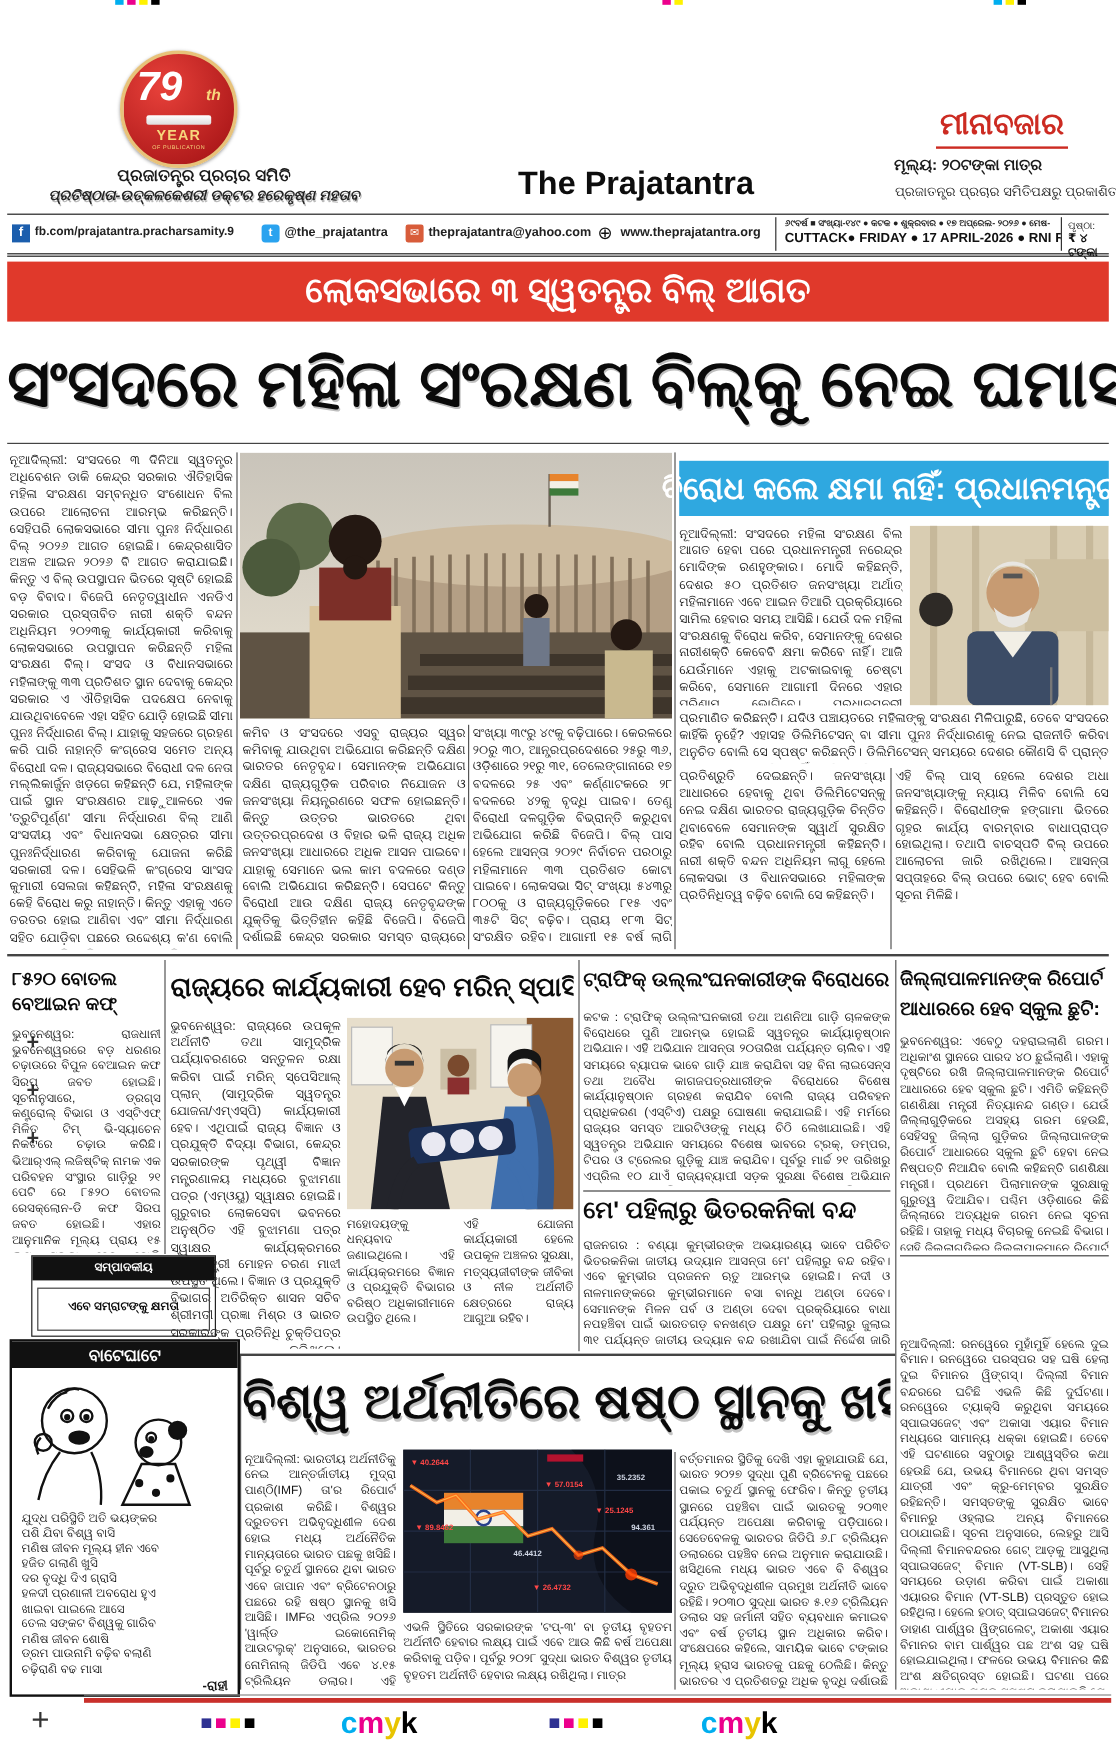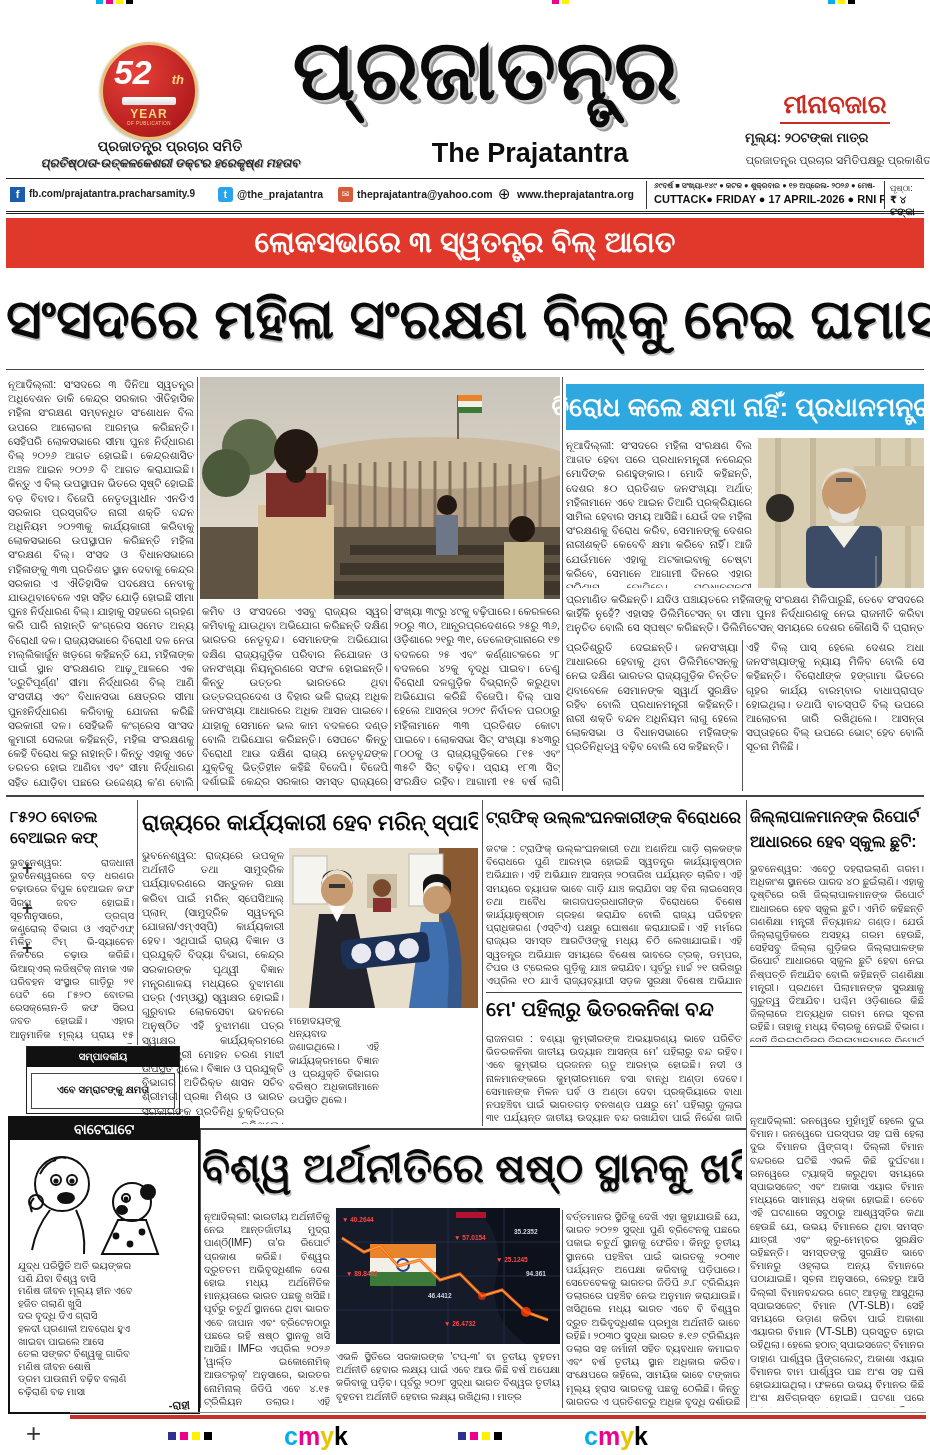--- a/index.html
+++ b/index.html
@@ -34,31 +34,30 @@
   <div class="abs" style="left:828px;top:0;display:flex;gap:3px;">
     <div style="width:7px;height:4px;background:#00aeef"></div>
       <div style="width:7px;height:4px;background:#fff200"></div>
       <div style="width:7px;height:4px;background:#000"></div>
   </div>
 
   <div class="abs" style="left:0;top:26px;width:930px;height:150px;">
 
     <div class="abs" style="left:100px;top:16px;width:92px;height:92px;border-radius:50%;background:radial-gradient(circle at 35% 30%,#e8413a,#9f0f12);border:3px solid #e7c27a;box-shadow:0 1px 3px rgba(0,0,0,.4);text-align:center;color:#fff;">
       <div style="font-size:34px;font-weight:bold;font-style:italic;margin-top:12px;line-height:30px;">
-        <span>52</span><span style="font-size:13px;color:#f7d67c;margin-left:20px;">th</span>
+        <span>79</span><span style="font-size:13px;color:#f7d67c;margin-left:20px;">th</span>
       </div>
       <div style="height:8px;background:linear-gradient(#fff,#ddd);width:54px;margin:2px auto;border-radius:2px;"></div>
       <div style="font-size:12px;font-weight:bold;color:#f7d67c;letter-spacing:1px;">YEAR</div>
       <div style="font-size:4.5px;color:#f7d67c;letter-spacing:.5px;">OF PUBLICATION</div>
     </div>
 
     <div class="abs" style="left:40px;top:112px;width:260px;text-align:center;font-size:14px;font-weight:bold;color:#1a1a1a;">ପ୍ରଜାତନ୍ତ୍ର ପ୍ରଚାର ସମିତି</div>
     <div class="abs" style="left:20px;top:130px;width:300px;text-align:center;font-size:12px;font-weight:bold;font-style:italic;color:#222;text-shadow:1px 1px 0 #bbb;">ପ୍ରତିଷ୍ଠାତା-ଉତ୍କଳକେଶରୀ ଡକ୍ଟର ହରେକୃଷ୍ଣ ମହତାବ</div>
 
-    <div class="abs" style="left:255px;top:-4px;width:460px;text-align:center;font-size:84px;font-weight:900;color:#0a0a0a;white-space:nowrap;text-shadow:2px 2px 0 #cfcfcf,4px 4px 0 #9a9a9a;">ପ୍ରଜାତନ୍ତ୍ର</div>
     <div class="abs" style="left:400px;top:112px;width:260px;text-align:center;font-size:27px;font-weight:bold;color:#0d0d0d;">The Prajatantra</div>
 
     <div class="abs" style="left:745px;top:64px;width:180px;text-align:center;font-size:25px;font-weight:bold;color:#cc2b22;">ମୀନାବଜାର</div>
     <div class="abs" style="left:780px;top:96px;width:110px;height:2px;background:#cc2b22;"></div>
     <div class="abs" style="left:745px;top:104px;width:180px;text-align:left;font-size:13px;font-weight:bold;color:#1a1a1a;">ମୂଲ୍ୟ: ୨୦ଟଙ୍କା ମାତ୍ର</div>
     <div class="abs" style="left:735px;top:128px;width:196px;text-align:right;font-size:11px;color:#1a1a1a;">ପ୍ରଜାତନ୍ତ୍ର ପ୍ରଚାର ସମିତିପକ୍ଷରୁ ପ୍ରକାଶିତ</div>
   </div>
 
   <div class="abs" style="left:6px;top:178px;width:918px;height:32px;border-top:1px solid #222;border-bottom:3px double #222;display:flex;align-items:center;">
     <span class="abs" style="left:4px;top:8px;width:15px;height:15px;background:#1b5ead;color:#fff;font-weight:bold;font-size:11px;text-align:center;line-height:15px;">f</span>
@@ -218,20 +217,21 @@
         <rect x="52" y="88" width="88" height="30" rx="6" fill="#1c2f55"></rect>
         <circle cx="72" cy="103" r="10" fill="#e9e9f2"></circle>
           <circle cx="96" cy="103" r="10" fill="#e9e9f2"></circle>
           <circle cx="120" cy="103" r="10" fill="#e9e9f2"></circle>
       </g>
       <path d="M58 120 q-14 8 -20 40" stroke="#23242b" stroke-width="10" fill="none"></path>
       <path d="M136 120 q14 10 18 40" stroke="#3f6fae" stroke-width="10" fill="none"></path>
     </svg>
   </div>
   <div class="abs bt-sm" style="left:289px;top:1014px;width:90px;height:110px;">ମହୋଦୟଙ୍କୁ ଧନ୍ୟବାଦ ଜଣାଇଥିଲେ। ଏହି କାର୍ଯ୍ୟକ୍ରମରେ ବିଜ୍ଞାନ ଓ ପ୍ରଯୁକ୍ତି ବିଭାଗର ବରିଷ୍ଠ ଅଧିକାରୀମାନେ ଉପସ୍ଥିତ ଥିଲେ।</div>
+  <div class="abs bt-sm" style="left:386px;top:1014px;width:92px;height:110px;">ଏହି ଯୋଜନା କାର୍ଯ୍ୟକାରୀ ହେଲେ ଉପକୂଳ ଅଞ୍ଚଳର ସୁରକ୍ଷା, ମତ୍ସ୍ୟଜୀବୀଙ୍କ ଜୀବିକା ଓ ନୀଳ ଅର୍ଥନୀତି କ୍ଷେତ୍ରରେ ରାଜ୍ୟ ଆଗୁଆ ରହିବ।</div>
 
   <div class="abs hl" style="left:486px;top:808px;width:256px;height:28px;font-size:16.5px;white-space:nowrap;overflow:hidden;">ଟ୍ରାଫିକ୍ ଉଲ୍ଲଂଘନକାରୀଙ୍କ ବିରୋଧରେ ପୁଣି ଅଭିଯାନ</div>
   <div class="abs bt-sm" style="left:486px;top:842px;width:256px;height:146px;">କଟକ : ଟ୍ରାଫିକ୍ ଉଲ୍ଲଂଘନକାରୀ ତଥା ଅଣନିଆ ଗାଡ଼ି ଚାଳକଙ୍କ ବିରୋଧରେ ପୁଣି ଆରମ୍ଭ ହୋଇଛି ସ୍ୱତନ୍ତ୍ର କାର୍ଯ୍ୟାନୁଷ୍ଠାନ ଅଭିଯାନ। ଏହି ଅଭିଯାନ ଆସନ୍ତା ୨୦ତାରିଖ ପର୍ଯ୍ୟନ୍ତ ଚାଲିବ। ଏହି ସମୟରେ ବ୍ୟାପକ ଭାବେ ଗାଡ଼ି ଯାଞ୍ଚ କରାଯିବା ସହ ବିନା ଲାଇସେନ୍ସ ତଥା ଅବୈଧ କାଗଜପତ୍ରଧାରୀଙ୍କ ବିରୋଧରେ ବିଶେଷ କାର୍ଯ୍ୟାନୁଷ୍ଠାନ ଗ୍ରହଣ କରାଯିବ ବୋଲି ରାଜ୍ୟ ପରିବହନ ପ୍ରାଧିକରଣ (ଏସ୍‌ଟିଏ) ପକ୍ଷରୁ ଘୋଷଣା କରାଯାଇଛି। ଏହି ମର୍ମରେ ରାଜ୍ୟର ସମସ୍ତ ଆରଟିଓଙ୍କୁ ମଧ୍ୟ ଚିଠି ଲେଖାଯାଇଛି। ଏହି ସ୍ୱତନ୍ତ୍ର ଅଭିଯାନ ସମୟରେ ବିଶେଷ ଭାବରେ ଟ୍ରକ୍, ଡମ୍ପର, ଟିପର ଓ ଟ୍ରେଲର ଗୁଡ଼ିକୁ ଯାଞ୍ଚ କରାଯିବ। ପୂର୍ବରୁ ମାର୍ଚ୍ଚ ୨୧ ତାରିଖରୁ ଏପ୍ରିଲ ୧୦ ଯାଏଁ ରାଜ୍ୟବ୍ୟାପୀ ସଡ଼କ ସୁରକ୍ଷା ବିଶେଷ ଅଭିଯାନ କରାଯାଇଥିଲା। ଏହି ସମୟରେ ଅନେକ ସଂଖ୍ୟାରେ ଗାଡ଼ି ଚାଳକ ଡ୍ରାଇଭିଂ ଲାଇସେନ୍ସ ବିନା ଗାଡ଼ି ଚଳାଉଥିବା ଦେଖିବାକୁ ମିଳିଥିଲା। ଏହିସବୁ ଅନେକେ ହାଲୁକା ଯାନ ଲାଇସେନ୍ସରେ ଭାରୀଯାନ ମଧ୍ୟ ଚଳାଉଥିଲେ। ଏଭଳି ଲାଇସେନ୍ସଧାରୀଙ୍କ ବିରୋଧରେ କଠୋର କାର୍ଯ୍ୟାନୁଷ୍ଠାନ ଗ୍ରହଣ କରାଯାଇଥିଲା। ସଡ଼କ ଦୁର୍ଘଟଣା ପାଇଁ ଏମାନେ ମୁଖ୍ୟ କାରଣ ସାଜିଥିଲେ। ଏହାକୁ ଦୃଷ୍ଟିରେ ରଖି ପୁଣି ଥରେ ଟ୍ରାଫିକ୍ ଧରପଗଡ଼ ଅଭିଯାନ ଆରମ୍ଭ ହୋଇଥିବା ଏସ୍‌ଟିଏ ପକ୍ଷରୁ ସୂଚନା ଦିଆଯାଇଛି।</div>
   <div class="hrule" style="left:486px;top:992px;width:256px;"></div>
   <div class="abs hl" style="left:486px;top:998px;width:256px;height:30px;font-size:20px;white-space:nowrap;overflow:hidden;">ମେ' ପହିଲାରୁ ଭିତରକନିକା ବନ୍ଦ</div>
   <div class="abs bt-sm" style="left:486px;top:1032px;width:256px;height:92px;">ରାଜନଗର : ବଣ୍ୟା କୁମ୍ଭୀରଙ୍କ ଅଭୟାରଣ୍ୟ ଭାବେ ପରିଚିତ ଭିତରକନିକା ଜାତୀୟ ଉଦ୍ୟାନ ଆସନ୍ତା ମେ' ପହିଲାରୁ ବନ୍ଦ ରହିବ। ଏବେ କୁମ୍ଭୀର ପ୍ରଜନନ ଋତୁ ଆରମ୍ଭ ହୋଇଛି। ନଦୀ ଓ ନାଳମାନଙ୍କରେ କୁମ୍ଭୀରମାନେ ବସା ବାନ୍ଧି ଅଣ୍ଡା ଦେବେ। ସେମାନଙ୍କ ମିଳନ ପର୍ବ ଓ ଅଣ୍ଡା ଦେବା ପ୍ରକ୍ରିୟାରେ ବାଧା ନପହଞ୍ଚିବା ପାଇଁ ଭାରତଗଡ଼ ବନଖଣ୍ଡ ପକ୍ଷରୁ ମେ' ପହିଲାରୁ ଜୁଲାଇ ୩୧ ପର୍ଯ୍ୟନ୍ତ ଜାତୀୟ ଉଦ୍ୟାନ ବନ୍ଦ ରଖାଯିବା ପାଇଁ ନିର୍ଦ୍ଦେଶ ଜାରି ହୋଇଛି। ପ୍ରକାଶଯୋଗ୍ୟ, ମା' କୁମ୍ଭୀର ଅଣ୍ଡା ଦେଇ ସାରିବା ପରେ ଅଣ୍ଡାକୁ ସୁରକ୍ଷା ଦେବା ପାଇଁ ପାଖରେ ଜଗି ରହିଥାଏ। ଏହି ସମୟରେ ସେ ହିଂସ୍ର ହୋଇ ଉଠିଥାଏ। ତେଣୁ ଏହି ସମୟ ମଧ୍ୟରେ ପର୍ଯ୍ୟଟକମାନଙ୍କୁ ଭିତରକନିକା ଜାତୀୟ ଉଦ୍ୟାନକୁ ନଯିବା ପାଇଁ ବାରଣ କରାଯାଇଛି।</div>
 
   <div class="abs hl" style="left:750px;top:804px;width:174px;height:52px;font-size:16px;line-height:25px;overflow:hidden;">ଜିଲ୍ଲାପାଳମାନଙ୍କ ରିପୋର୍ଟ ଆଧାରରେ ହେବ ସ୍କୁଲ ଛୁଟି: ଗଣଶିକ୍ଷାମନ୍ତ୍ରୀ</div>
   <div class="abs bt-sm" style="left:750px;top:862px;width:174px;height:180px;">ଭୁବନେଶ୍ୱର: ଏବେଠୁ ଦହରାଇଲାଣି ଗରମ। ଅଧିକାଂଶ ସ୍ଥାନରେ ପାରଦ ୪୦ ଛୁଇଁଲାଣି। ଏହାକୁ ଦୃଷ୍ଟିରେ ରଖି ଜିଲ୍ଲାପାଳମାନଙ୍କ ରିପୋର୍ଟ ଆଧାରରେ ହେବ ସ୍କୁଲ ଛୁଟି। ଏମିତି କହିଛନ୍ତି ଗଣଶିକ୍ଷା ମନ୍ତ୍ରୀ ନିତ୍ୟାନନ୍ଦ ଗଣ୍ଡ। ଯେଉଁ ଜିଲ୍ଲାଗୁଡ଼ିକରେ ଅସହ୍ୟ ଗରମ ହେଉଛି, ସେହିସବୁ ଜିଲ୍ଲା ଗୁଡ଼ିକର ଜିଲ୍ଲାପାଳଙ୍କ ରିପୋର୍ଟ ଆଧାରରେ ସ୍କୁଲ ଛୁଟି ହେବା ନେଇ ନିଷ୍ପତ୍ତି ନିଆଯିବ ବୋଲି କହିଛନ୍ତି ଗଣଶିକ୍ଷା ମନ୍ତ୍ରୀ। ପ୍ରଥମେ ପିଲାମାନଙ୍କ ସୁରକ୍ଷାକୁ ଗୁରୁତ୍ୱ ଦିଆଯିବ। ପଶ୍ଚିମ ଓଡ଼ିଶାରେ କିଛି ଜିଲ୍ଲାରେ ଅତ୍ୟଧିକ ଗରମ ନେଇ ସୂଚନା ରହିଛି। ତାହାକୁ ମଧ୍ୟ ବିଚାରକୁ ନେଇଛି ବିଭାଗ। ସେହି ଜିଲ୍ଲାଗୁଡ଼ିକର ଜିଲ୍ଲାପାଳମାନେ ରିପୋର୍ଟ ଦେଲେ ବିଭାଗ ନିଷ୍ପତ୍ତି ନେବ। ଏସ୍‌ଆରସି ହିଟ ୱେଭ୍‌କୁ ନେଇ ବୈଠକ ଡାକି ସମୀକ୍ଷା କରିବା ପରେ ହିଁ ଖରା ଛୁଟି ପାଇଁ ନିଷ୍ପତ୍ତି ନିଆଯିବ। ତେଣୁ ଏସ୍‌ଆରସିଙ୍କ ମିଟିଂ ପରେ ହିଁ ସ୍କୁଲ ଛୁଟି ନିଷ୍ପତ୍ତି ନିଆଯିବ ବୋଲି କହିଛନ୍ତି ଗଣଶିକ୍ଷା ମନ୍ତ୍ରୀ।</div>
   <div class="hrule" style="left:750px;top:1046px;width:174px;"></div>

